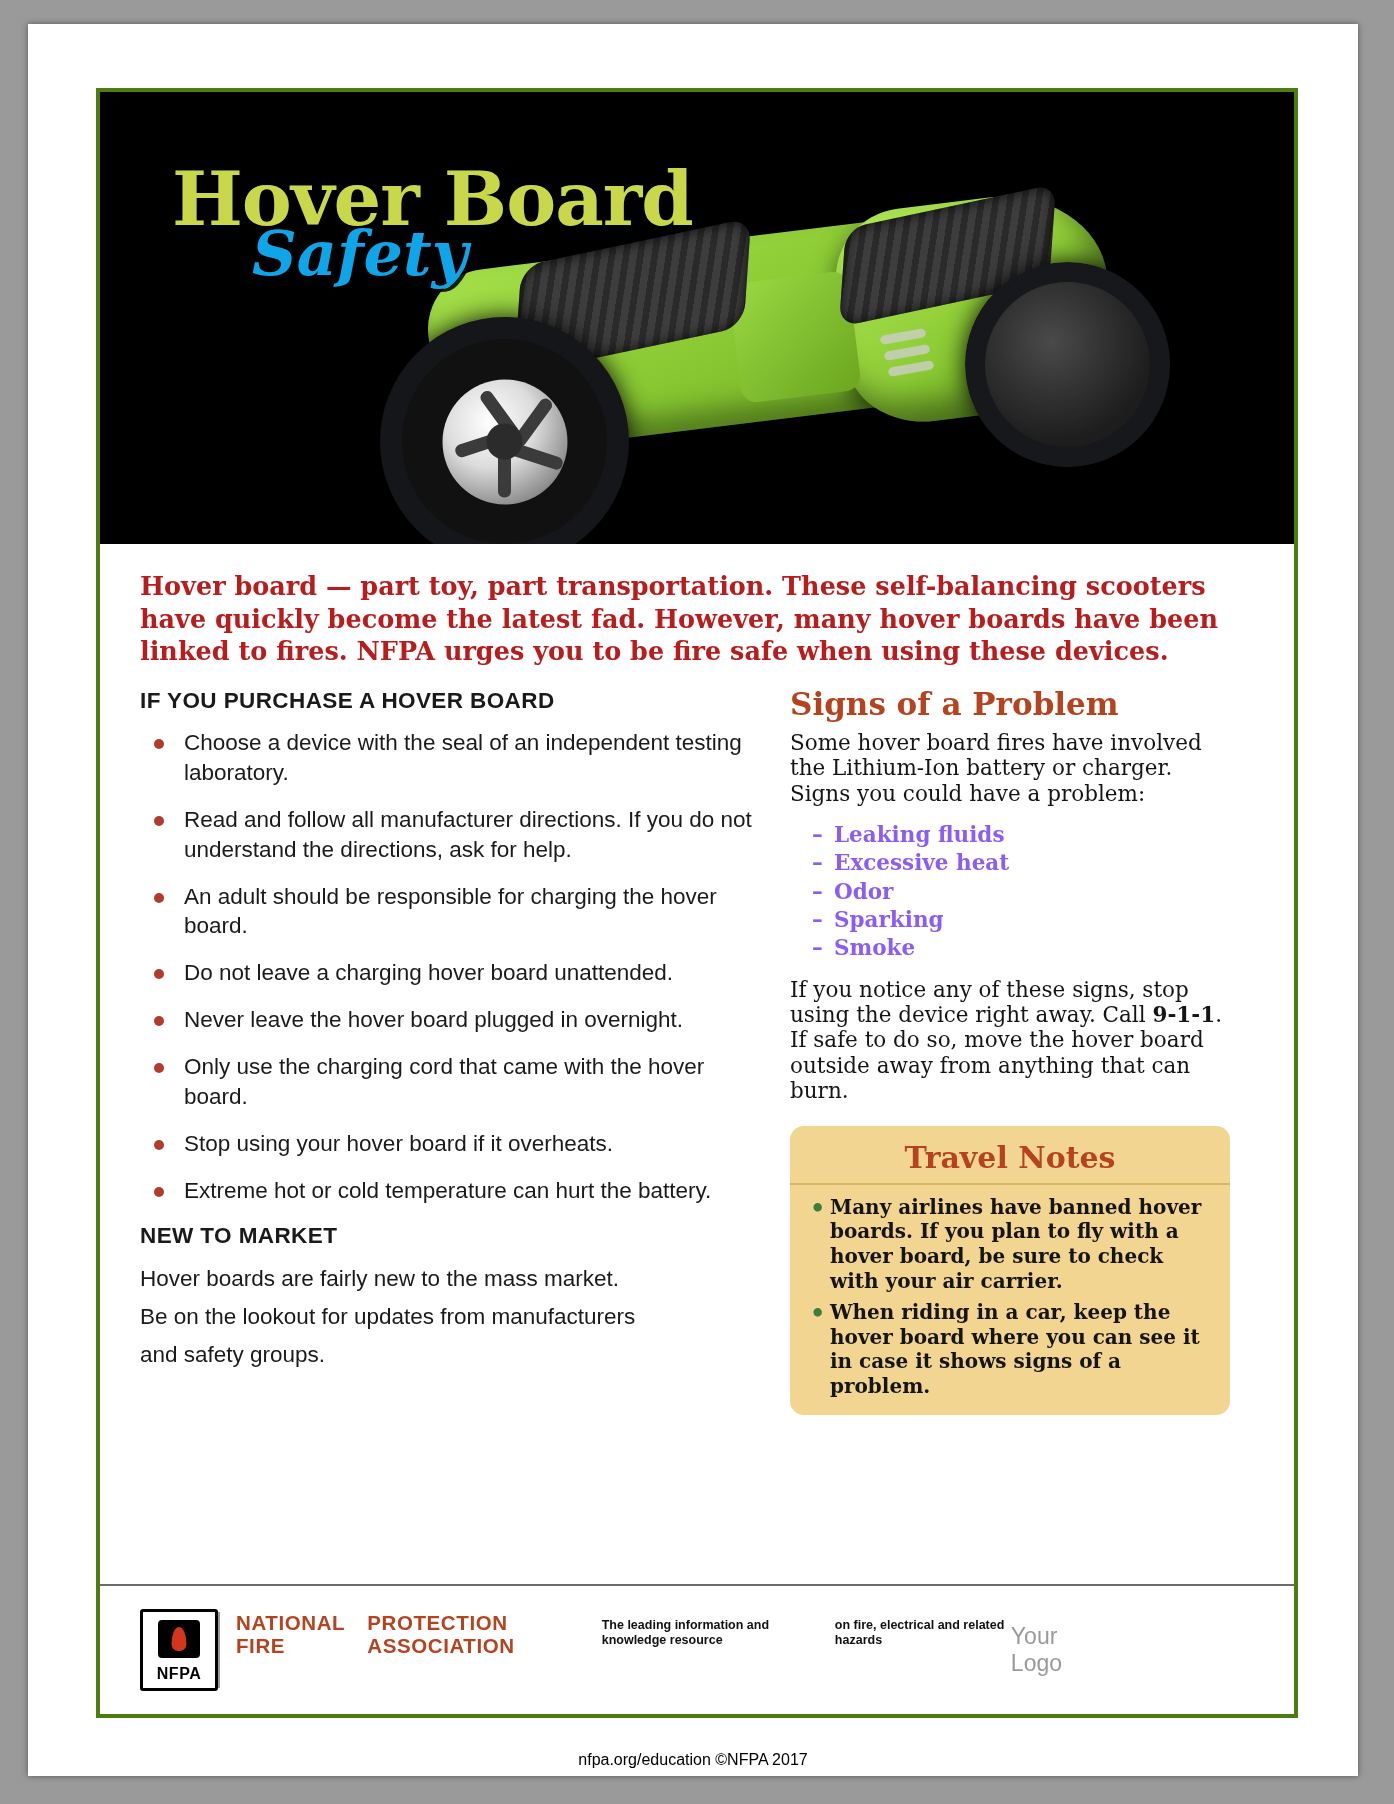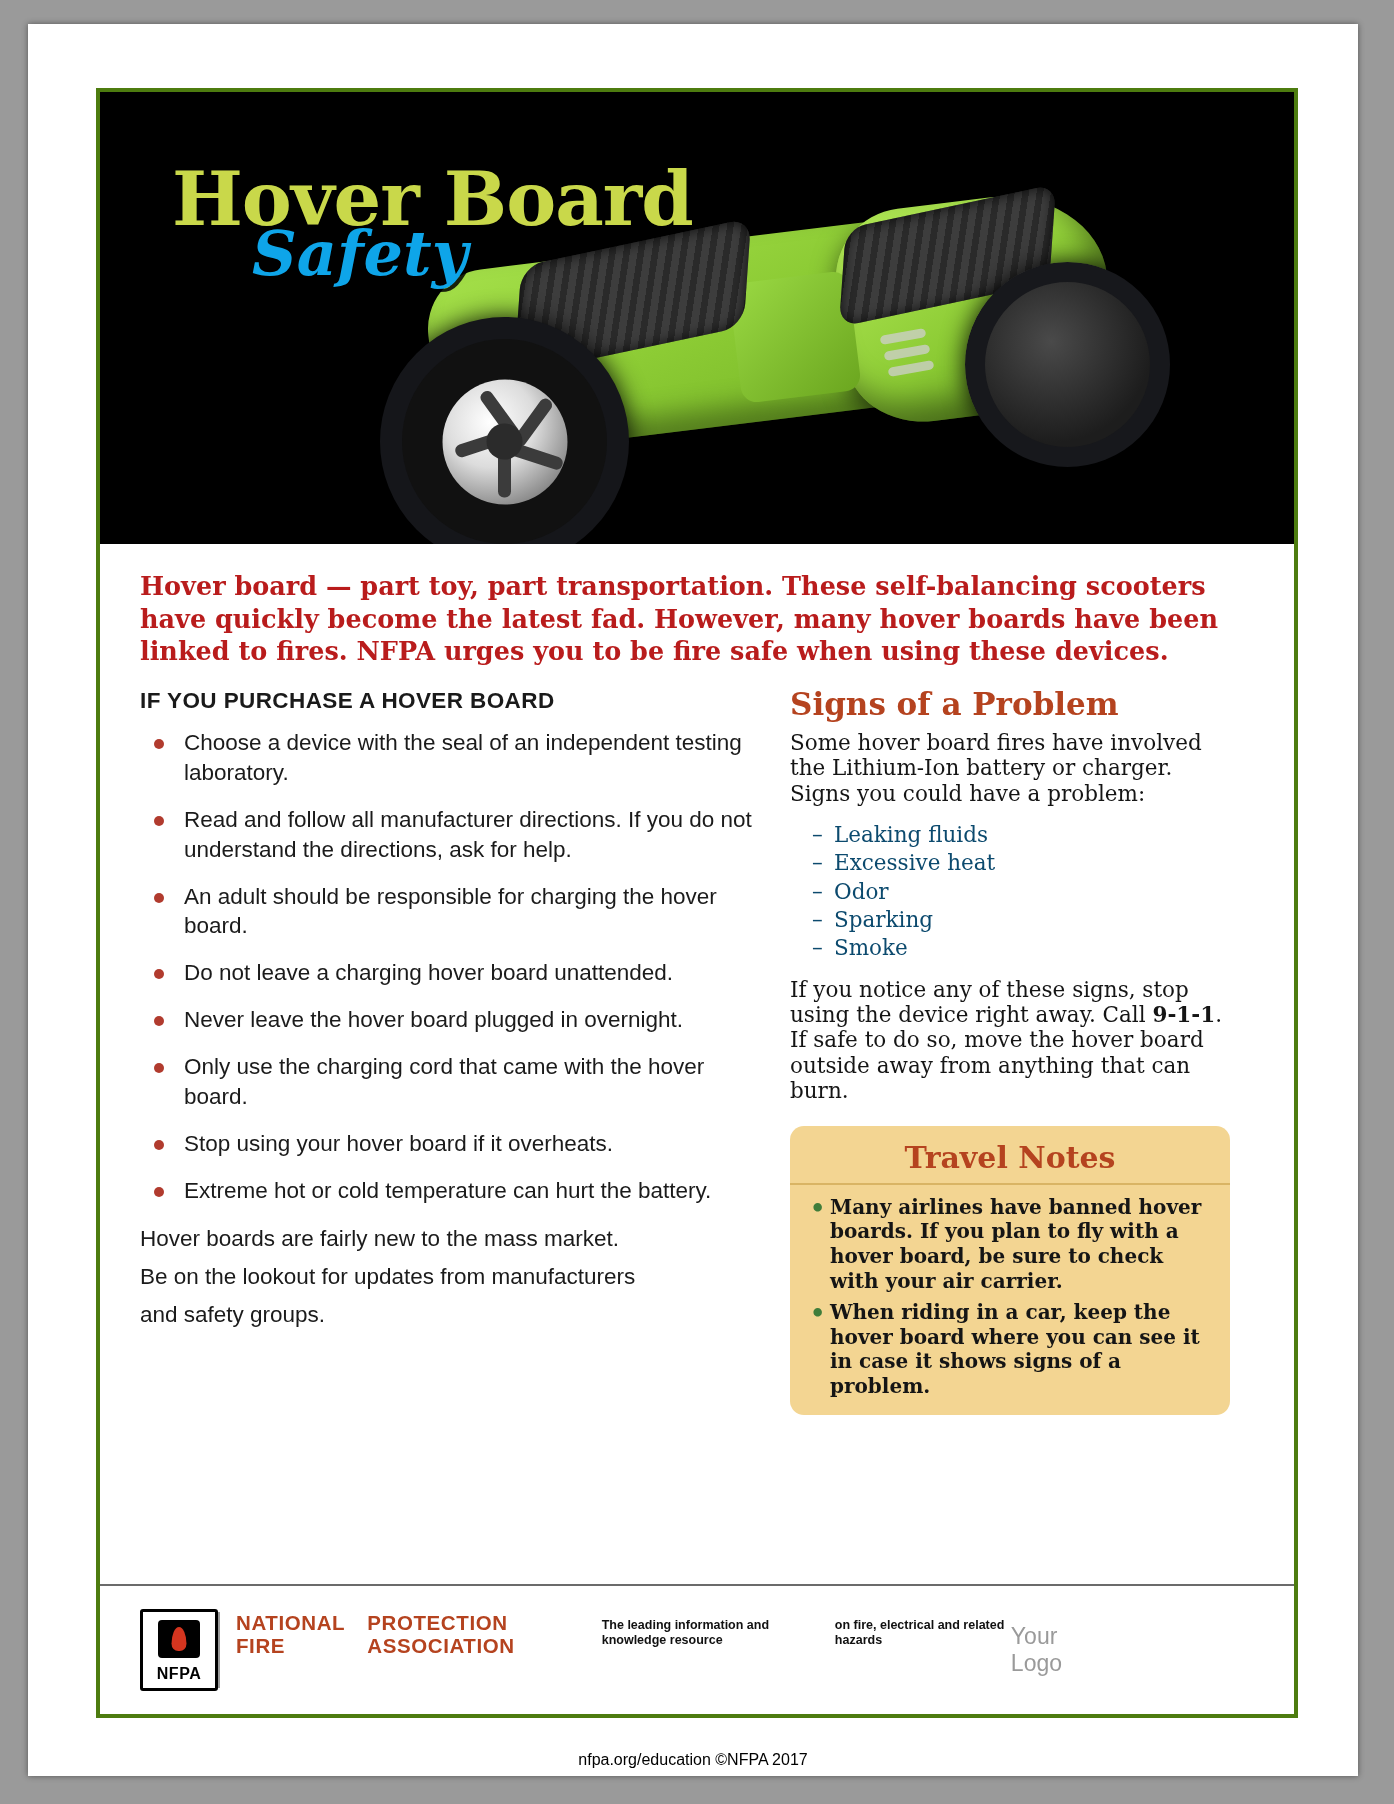--- a/index.html
+++ b/index.html
@@ -261,21 +261,22 @@
     line-height: 1.18;
     color: #151515;
   }
   ul.dashes {
     list-style: none;
     margin: 16px 0 16px 0;
     padding: 0 0 0 22px;
     font-family: "DejaVu Serif", serif;
     font-size: 21.5px;
     line-height: 1.18;
-    color: #0c4a6e;
+    color: #8b5cf6;
+    font-weight: bold;
   }
   ul.dashes li {
     position: relative;
     padding-left: 22px;
     margin-bottom: 3px;
   }
   ul.dashes li::before {
     content: "–";
     position: absolute;
     left: 0;
@@ -469,20 +470,21 @@
             <li>Choose a device with the seal of an independent testing laboratory.</li>
             <li>Read and follow all manufacturer directions.  If you do not understand the directions, ask for help.</li>
             <li>An adult should be responsible for charging the hover board.</li>
             <li>Do not leave a charging hover board unattended.</li>
             <li>Never leave the hover board plugged in overnight.</li>
             <li>Only use the charging cord that came with the hover board.</li>
             <li>Stop using your hover board if it overheats.</li>
             <li>Extreme hot or cold temperature can hurt the battery.</li>
           </ul>
 
+          <h2 class="section new-market-title">NEW TO MARKET</h2>
           <div class="new-market-body">
             <p>Hover boards are fairly new to the mass market.</p>
             <p>Be on the lookout for updates from manufacturers</p>
             <p>and safety groups.</p>
           </div>
         </div>
 
         <div class="col-right">
           <h2 class="signs">Signs of a Problem</h2>
           <div class="serif-body">Some hover board fires have involved the Lithium-Ion battery or charger.  Signs you could have a problem:</div>

